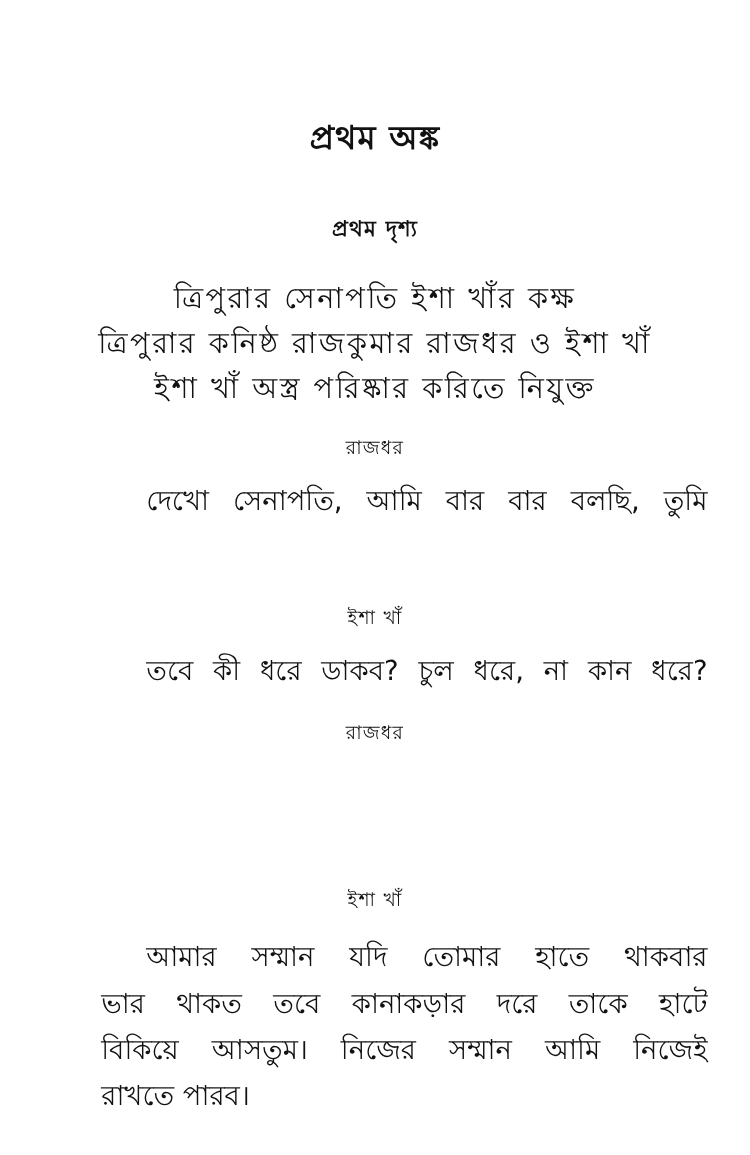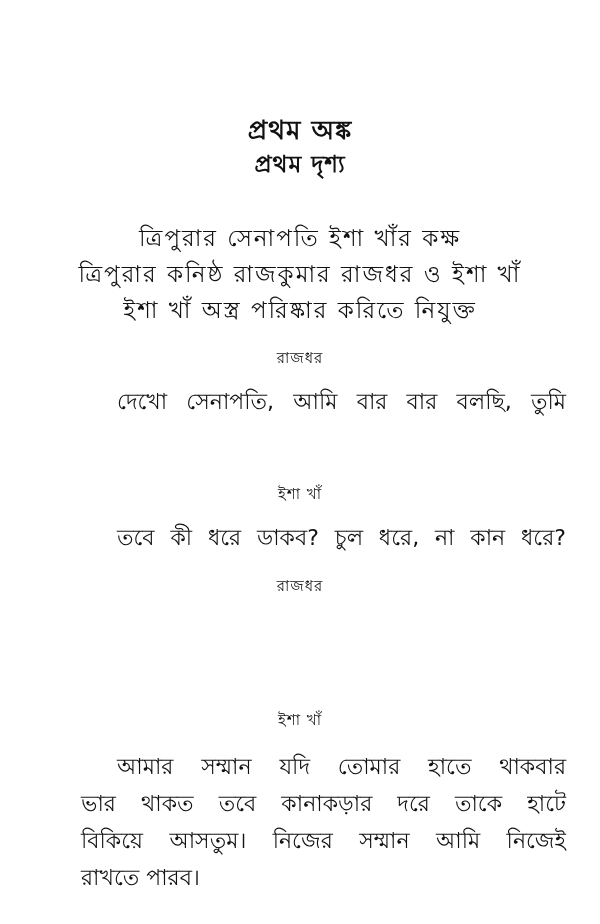--- a/index.html
+++ b/index.html
@@ -26,25 +26,24 @@
       left: 0;
       width: 600px;
       text-align: center;
       white-space: nowrap;
     }
     .act-title {
       top: 90px;
       font-size: 26px;
       font-weight: bold;
       letter-spacing: 1px;
-      margin-top: 20px;
     }
     .scene-title {
-      top: 146px;
-      font-size: 23px;
+      top: 170px;
+      font-size: 17px;
       font-weight: bold;
       letter-spacing: 1px;
     }
     .stage {
       font-size: 23px;
       letter-spacing: 2px;
     }
     .stage.l1 { top: 220px; }
     .stage.l2 { top: 256px; }
     .stage.l3 { top: 292px; }

